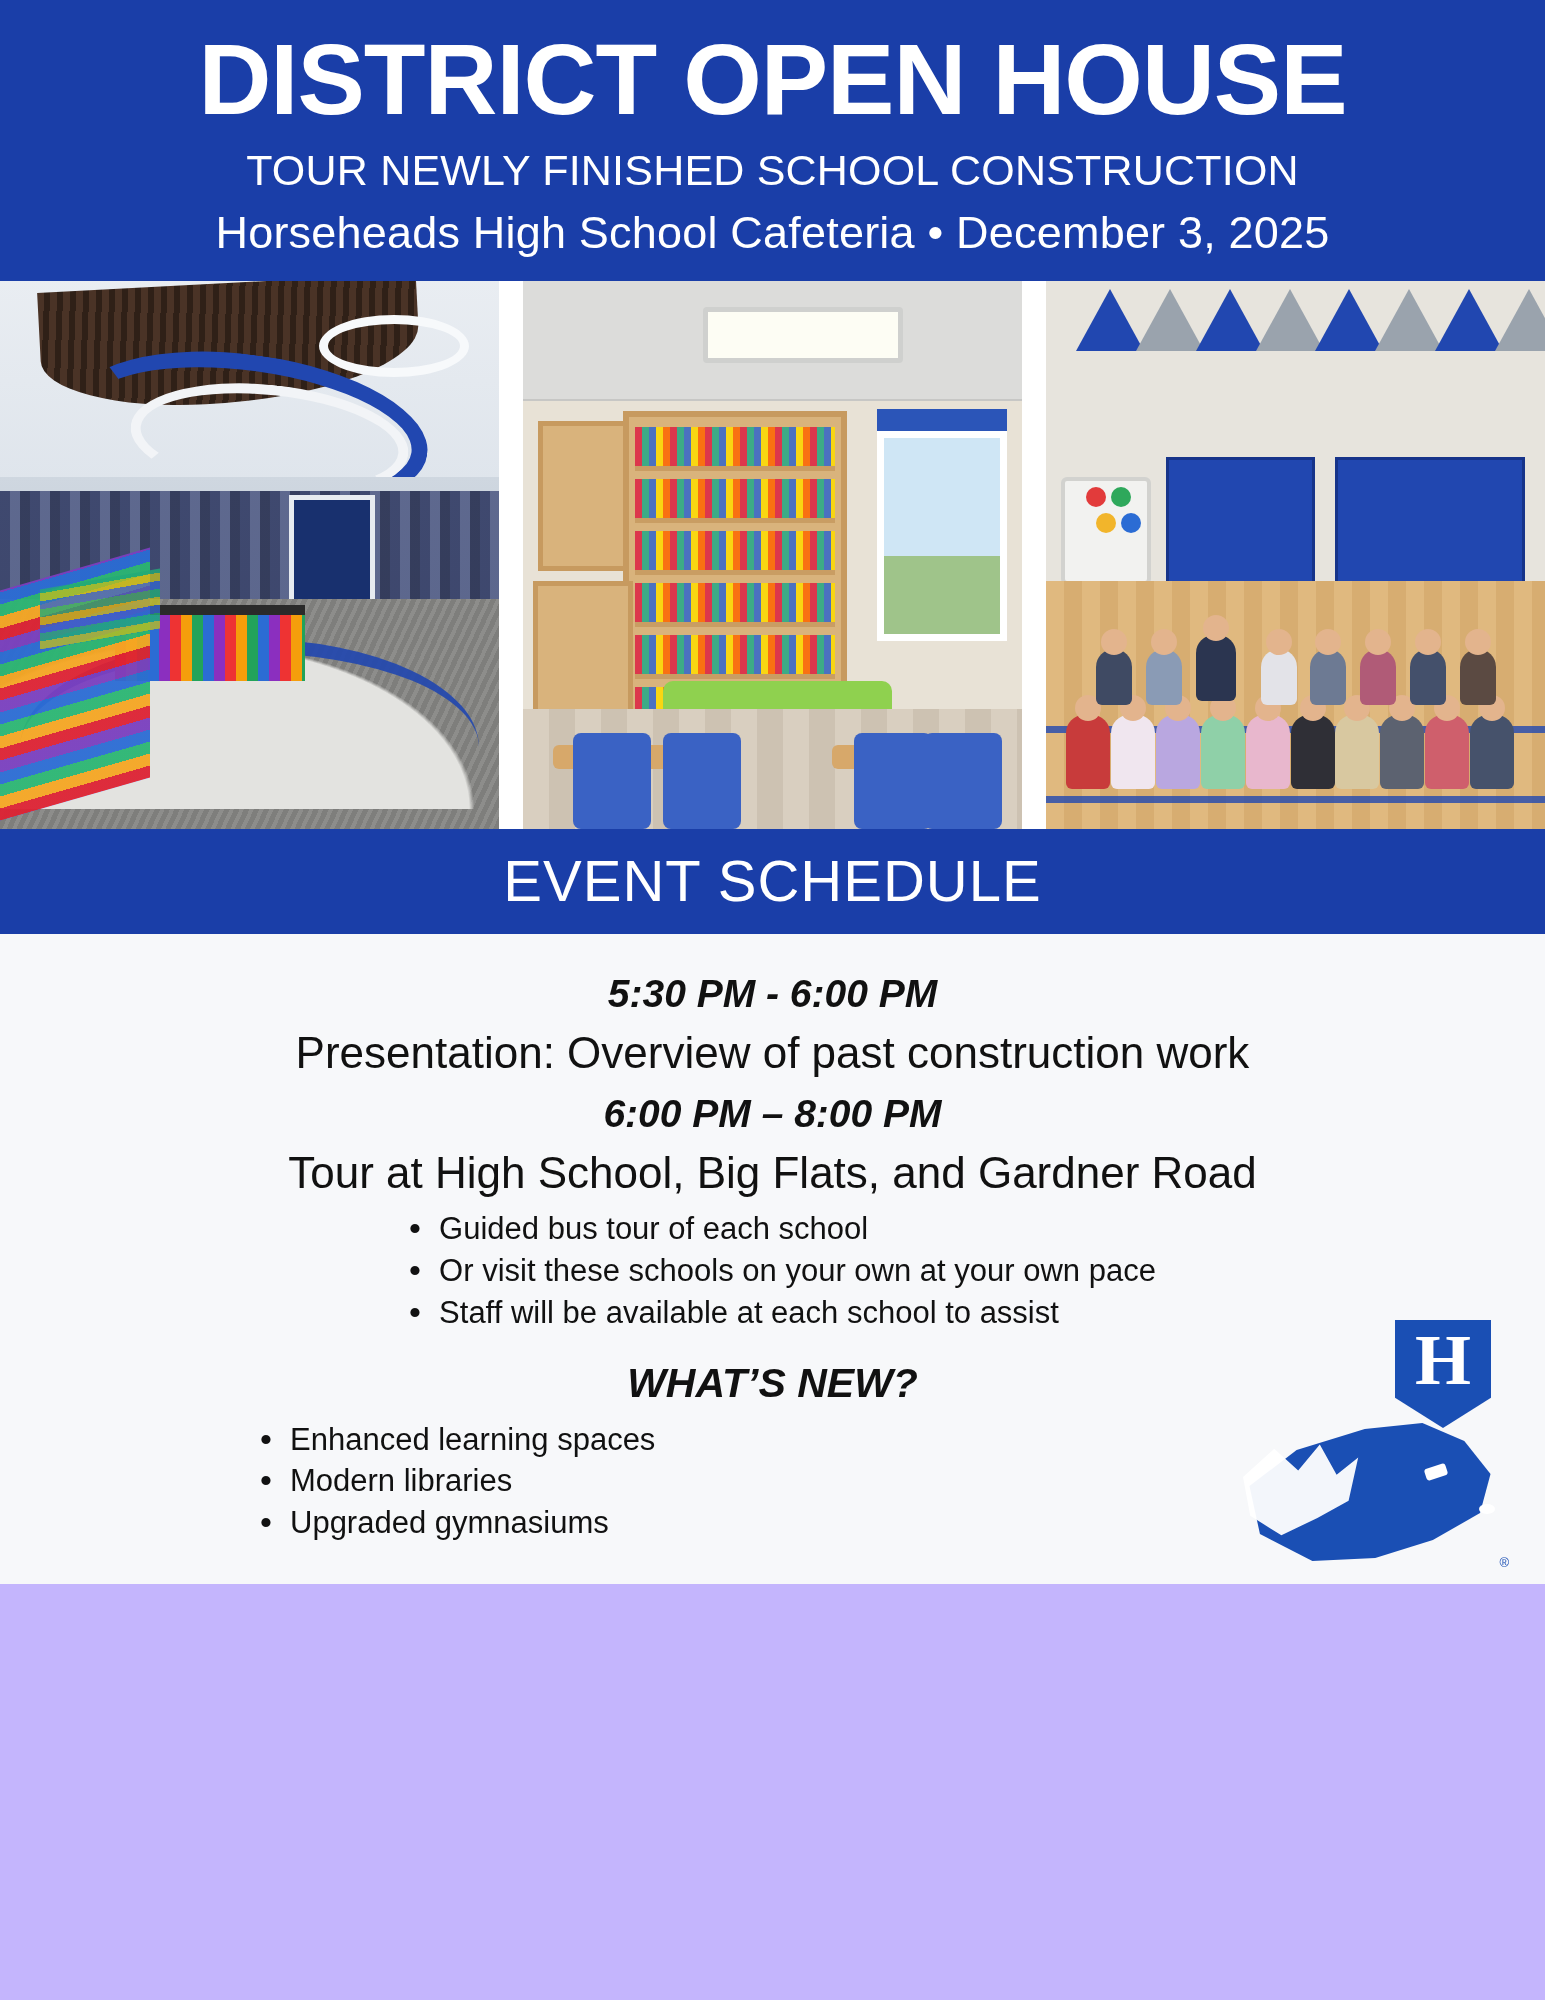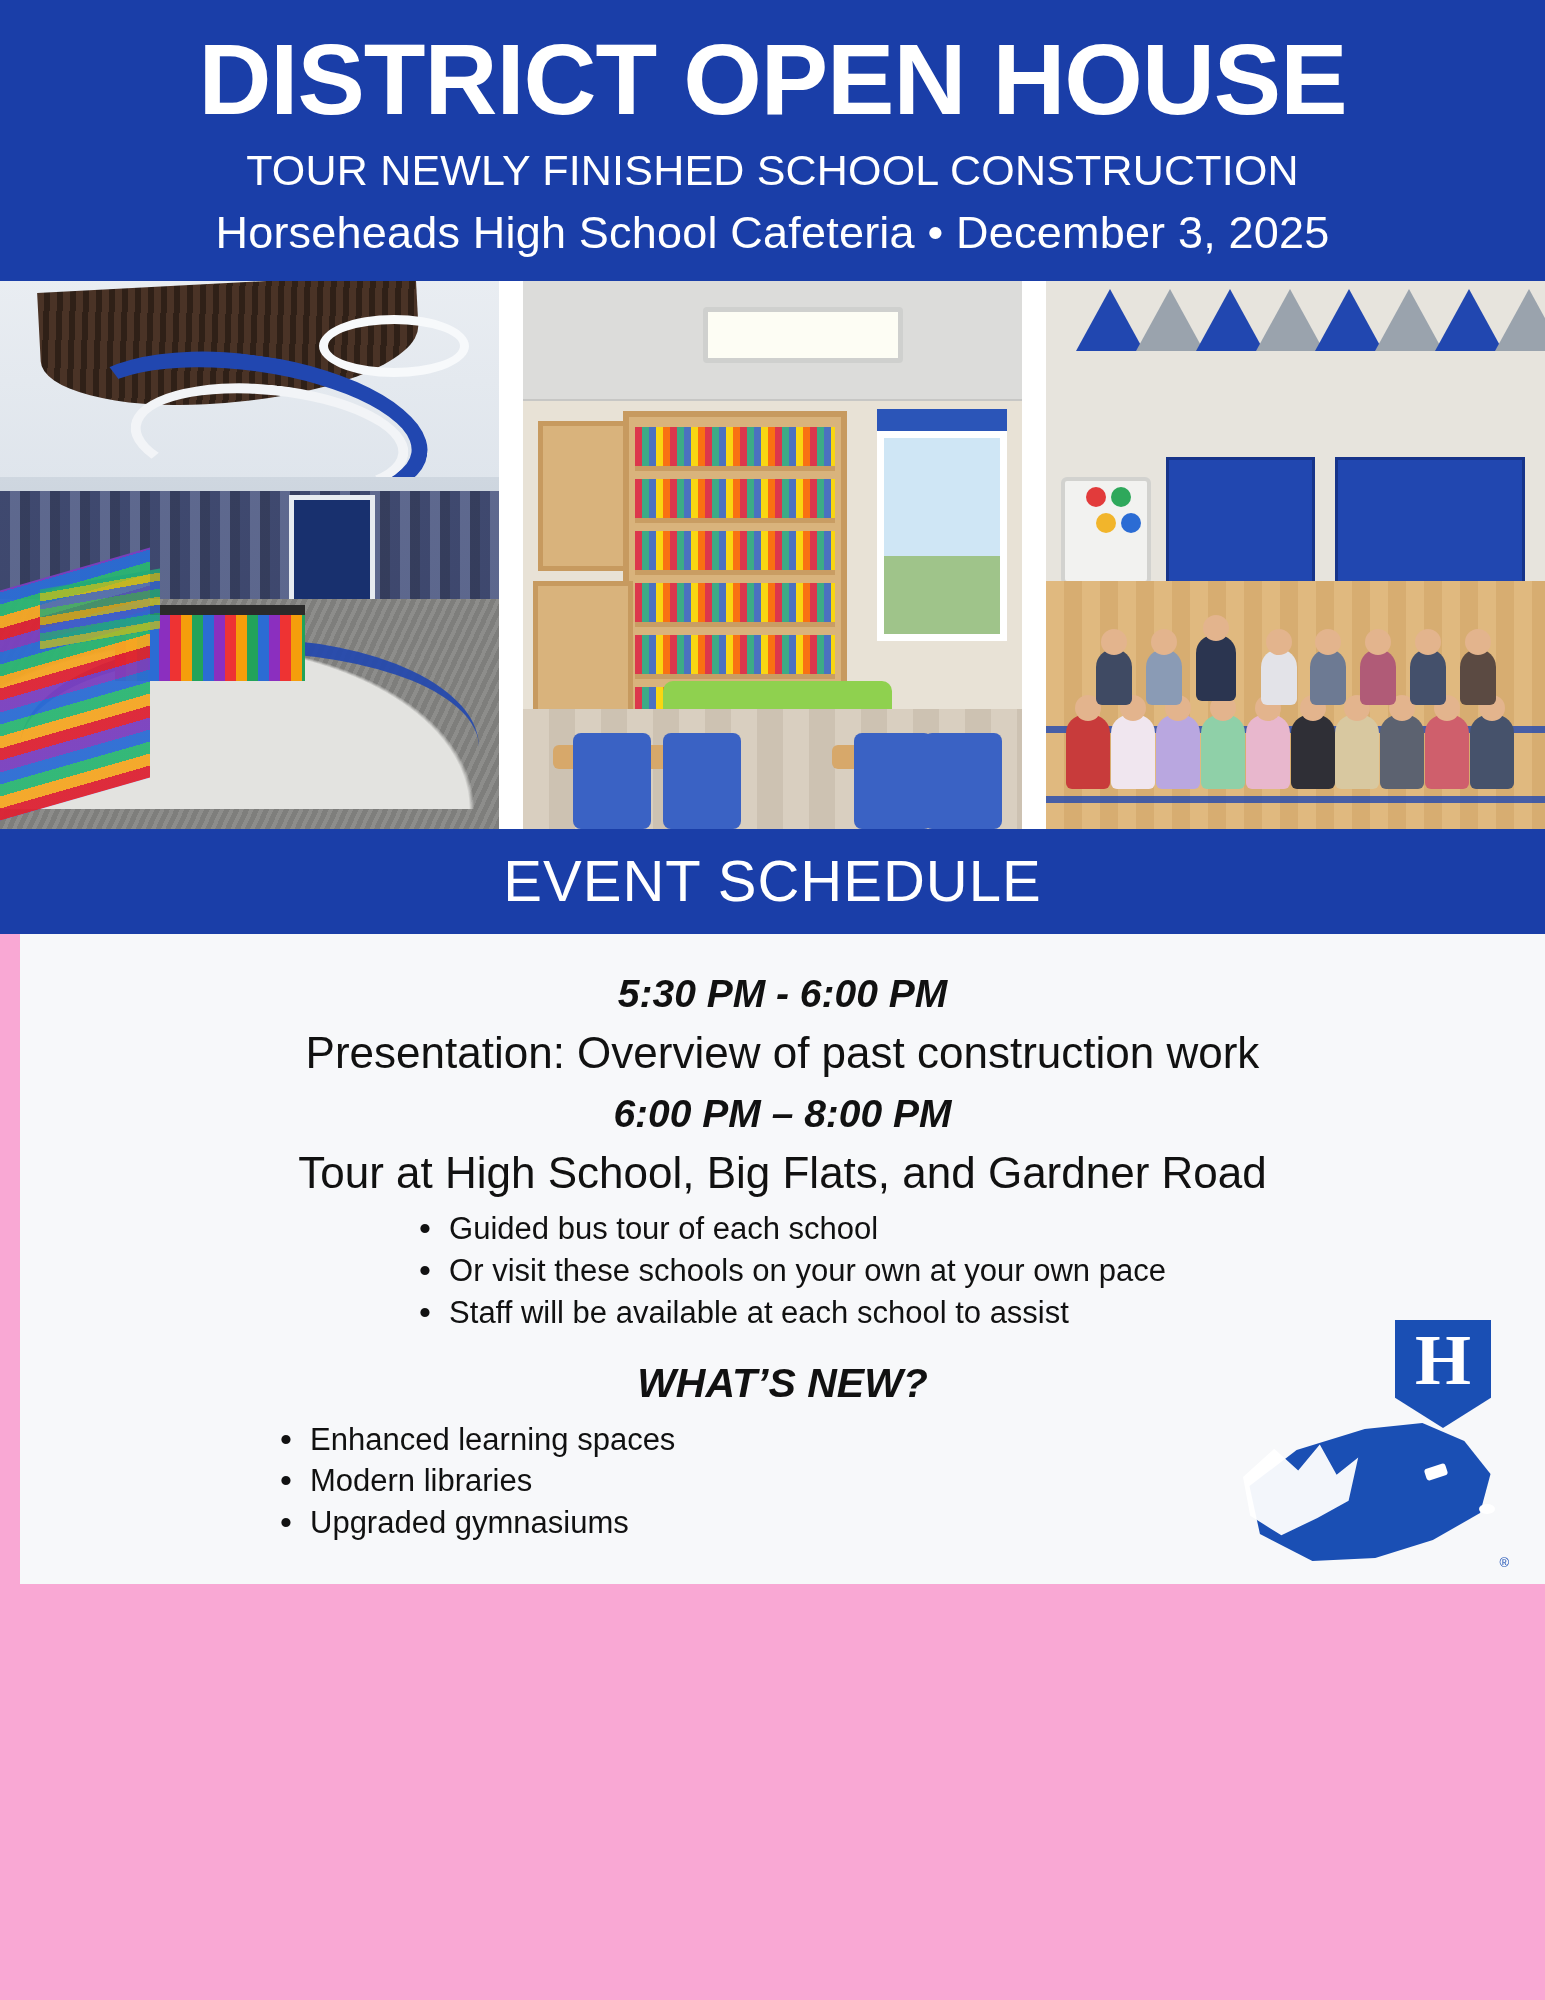--- a/index.html
+++ b/index.html
@@ -6,21 +6,21 @@
   html, body {
     width: 1545px;
     height: 2000px;
     background: #ffffff;
     font-family: "Liberation Sans", sans-serif;
   }
   .poster {
     position: relative;
     width: 1545px;
     height: 2000px;
-    background: #f9a8d4;
+    background: #c4b5fd;
     overflow: hidden;
   }
 
   
   .header {
     background: #1a3ea8;
     padding: 26px 20px 22px 20px;
     text-align: center;
     color: #ffffff;
   }
@@ -242,21 +242,20 @@
     font-size: 58px;
     letter-spacing: 1px;
   }
 
   
   .content {
     background: #f7f8fa;
     padding: 24px 40px 10px 40px;
     position: relative;
     height: 650px;
-    margin-left: 20px;
   }
   .time {
     text-align: center;
     font-size: 39px;
     font-weight: bold;
     font-style: italic;
     color: #111111;
     margin-top: 14px;
   }
   .desc {

